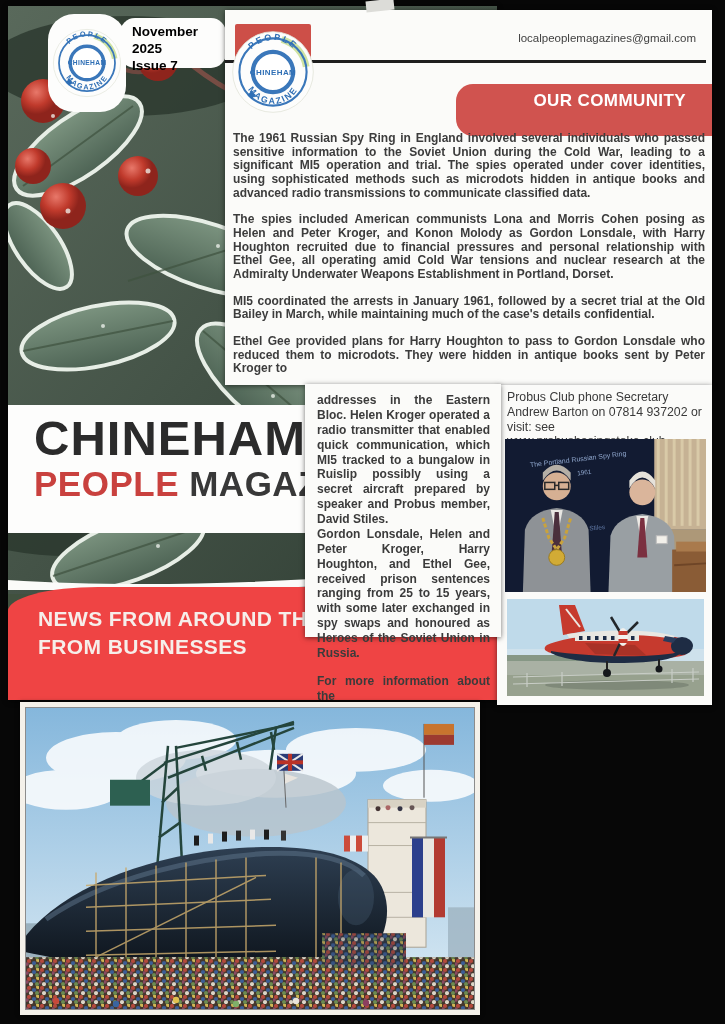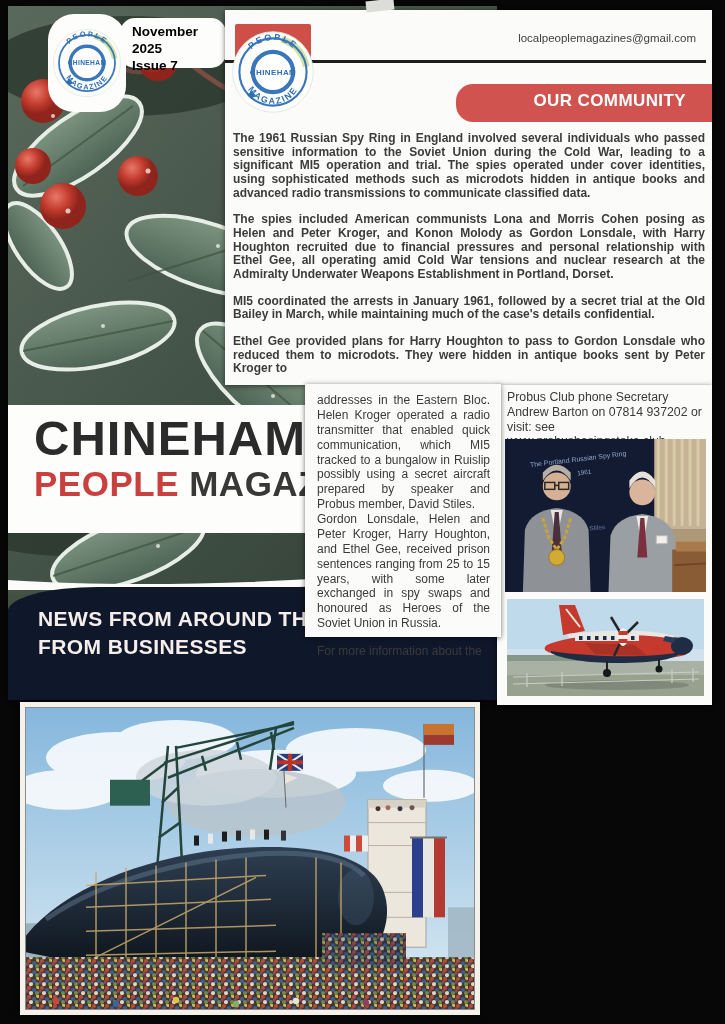--- a/index.html
+++ b/index.html
@@ -15,43 +15,43 @@
   .cover-logo{left:44px;top:22px;width:70px;height:70px;}
   .issue-box{left:112px;top:12px;width:106px;height:50px;background:#fdfdfc;border-radius:15px;
              padding:6px 0 0 12px;box-sizing:border-box;color:#000000;font-weight:bold;
              font-size:13.5px;line-height:1.25;}
   .masthead{left:0;top:399px;width:100%;height:128px;background:#fdfdfc;padding:8px 0 0 26px;
             box-sizing:border-box;}
   .masthead .l1{font-size:49px;font-weight:bold;color:#2b2b2b;letter-spacing:1px;line-height:1.05;}
   .masthead .l2{font-size:35px;font-weight:bold;letter-spacing:.5px;line-height:1.15;color:#383838;}
   .masthead .l2 .red{color:#c9413e;}
   .swoosh{left:0;top:558px;width:100%;height:26px;}
-  .red-banner{left:0;top:581px;width:100%;height:113px;background:#0f172a;
+  .red-banner{left:0;top:581px;width:100%;height:113px;background:#ef4444;
               border-top-left-radius:90px 24px;padding:18px 0 8px 30px;box-sizing:border-box;}
   .red-banner div{color:#f6eeea;font-weight:bold;font-size:21px;line-height:1.33;letter-spacing:.4px;}
 
   
   .article{left:225px;top:10px;width:487px;height:375px;}
   .hdr-rule{left:0;top:50px;right:6px;height:2.5px;background:#1e1e1e;}
   .logo-shield{left:10px;top:14px;width:76px;height:80px;background:#cd4f48;
                border-radius:2px 2px 38px 38px;}
   .article-logo{left:6px;top:20px;width:84px;height:84px;}
   .email{right:16px;top:22px;font-size:11.5px;color:#414141;margin-left:6px;}
-  .pill{right:0;top:74px;width:256px;height:38px;background:#d0534f;border-radius:17px 0 0 17px;
+  .pill{right:0;top:74px;width:256px;height:52px;background:#d0534f;border-radius:17px 0 0 17px;
         color:#fff;font-weight:bold;font-size:17px;line-height:34px;text-align:right;
         padding-right:26px;box-sizing:border-box;letter-spacing:.4px;}
   .headline{left:8px;top:100px;width:472px;color:#d4524b;font-weight:bold;font-size:13px;}
   .bodycopy{left:8px;top:122px;width:472px;font-size:12px;line-height:1.14;color:#3c3c3c;
             text-align:justify;}
   .bodycopy p{margin:0 0 13px 0;font-weight:bold;}
 
   
   .overlay-note{left:305px;top:384px;width:196px;height:253px;padding:9px 11px 0 12px;
                 box-sizing:border-box;font-size:12px;line-height:1.24;color:#3b3b3b;
-                text-align:justify;}
+                text-align:justify;font-weight:bold;}
   .overlay-note p{margin:0;}
   .overlay-note p.gap{margin-top:13px;}
 
   
   .side{left:497px;top:385px;width:215px;height:320px;}
   .contact{left:10px;top:5px;width:200px;font-size:12.3px;line-height:1.2;color:#3a3a3a;}
   .speakers{left:8px;top:54px;width:201px;height:153px;}
   .aircraft{left:10px;top:214px;width:197px;height:97px;}
 
   

